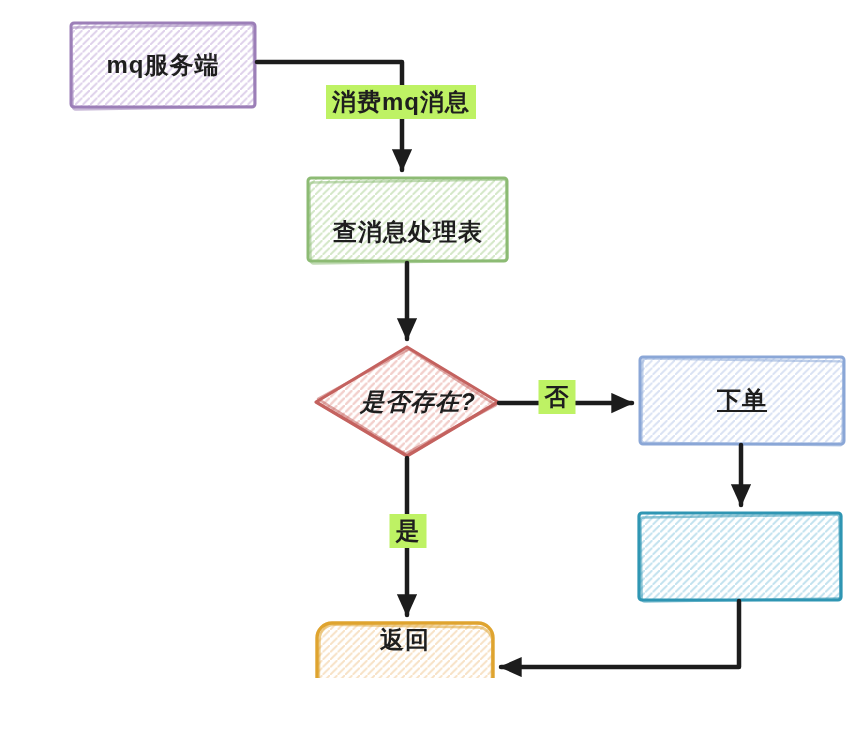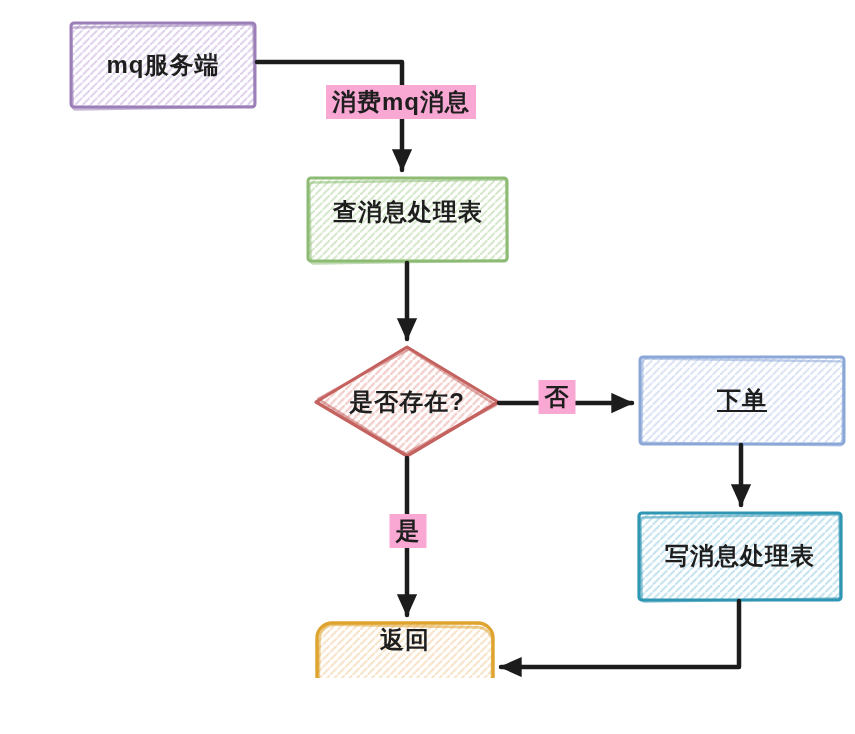--- a/index.html
+++ b/index.html
@@ -16,21 +16,21 @@
     position: absolute;
     transform: translate(-50%, -50%);
     font-size: 24px;
     font-weight: 600;
     color: #1e1e1e;
     white-space: nowrap;
     letter-spacing: 1px;
     text-align: center;
   }
   .edge-lbl {
-    background: #f9a8d4;
+    background: #bef264;
     padding: 1px 6px;
   }
 </style>
 </head>
 <body>
 
 <div id="canvas">
 
   <svg id="shapes" width="855" height="734" viewBox="0 0 855 734">
     <defs>
@@ -92,23 +92,22 @@
       <polyline points="257,62 402,62 402,170" marker-end="url(#ah)" stroke="#1c1c1c"></polyline>
       <polyline points="407,263 407,339" marker-end="url(#ah)" stroke="#1c1c1c"></polyline>
       <polyline points="499,403 632,403" marker-end="url(#ah)" stroke="#1c1c1c"></polyline>
       <polyline points="741,445 741,505" marker-end="url(#ah)" stroke="#1c1c1c"></polyline>
       <polyline points="407,458 407,615" marker-end="url(#ah)" stroke="#1c1c1c"></polyline>
       <polyline points="739,601 739,667 501,667" marker-end="url(#ah)" stroke="#1c1c1c"></polyline>
     </g>
   </svg>
 
   <div class="lbl" style="left:163px; top:65px;">mq服务端</div>
-  <div class="lbl" style="left:408px; top:212px;">查消息处理表</div>
-  <div class="lbl" style="left:407px; top:402px;">是否存在?</div>
+  <div class="lbl" style="left:408px; top:232px;">查消息处理表</div>
+  <div class="lbl" style="left:418px; top:402px;font-style:italic;">是否存在?</div>
   <div class="lbl" style="left:742px; top:400px;text-decoration:underline;">下单</div>
-  <div class="lbl" style="left:740px; top:556px;">写消息处理表</div>
   <div class="lbl" style="left:405px; top:640px;">返回</div>
 
   <div class="lbl edge-lbl" style="left:401px; top:102px;">消费mq消息</div>
   <div class="lbl edge-lbl" style="left:557px; top:397px;">否</div>
   <div class="lbl edge-lbl" style="left:408px; top:531px;">是</div>
 
 </div>
 
 </body></html>

